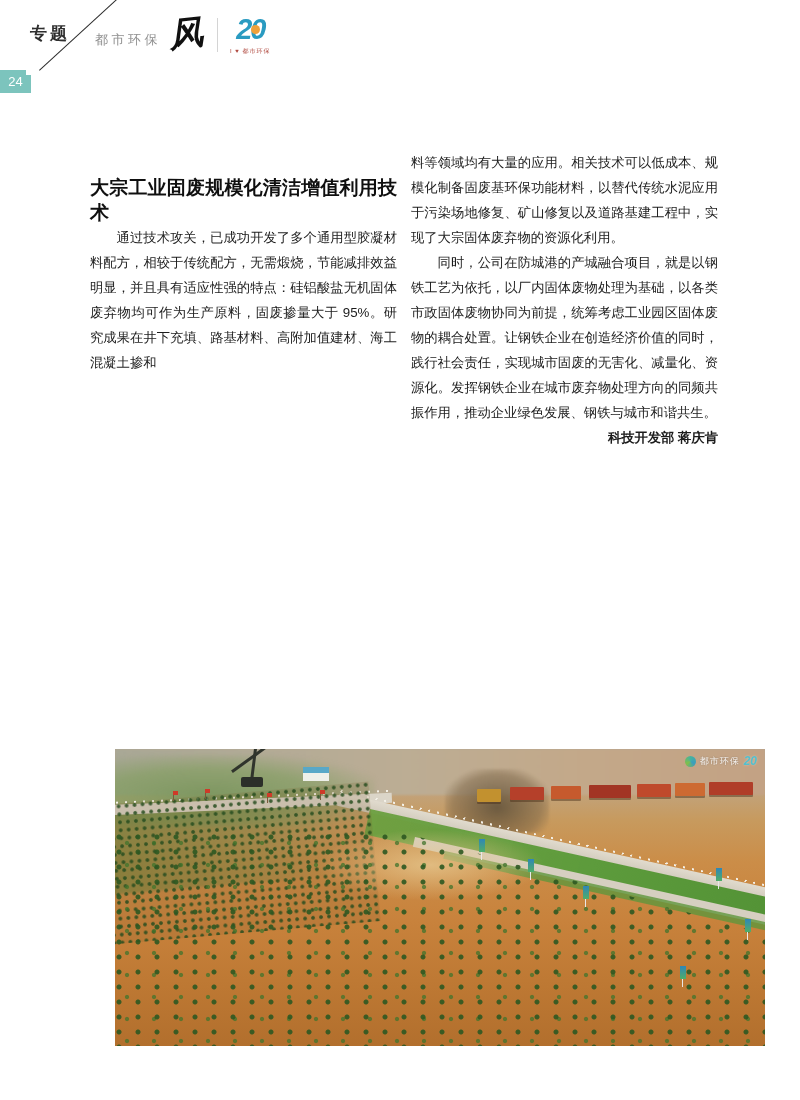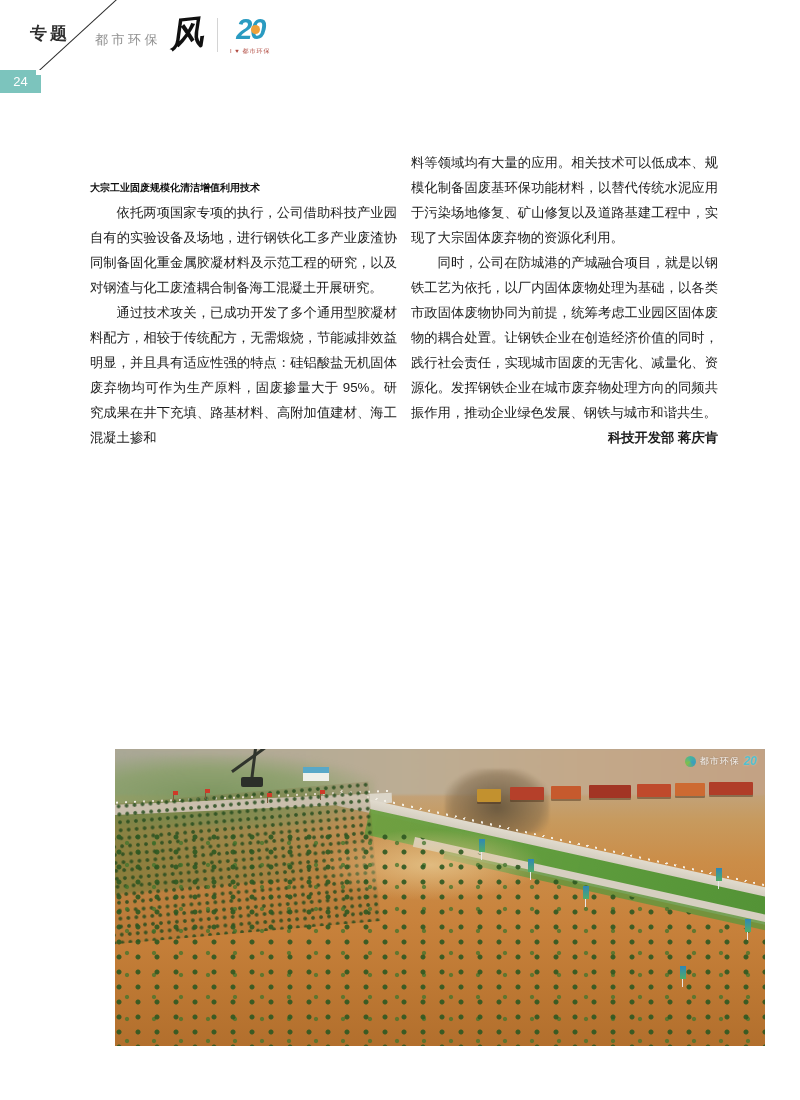--- a/index.html
+++ b/index.html
@@ -13,21 +13,21 @@
   .section-label {
     position:absolute; left:30px; top:22px;
     font-size:17px; font-weight:bold; color:#2e2e2e; letter-spacing:3px;
   }
   .diag-line {
     position:absolute; left:39px; top:70px; width:106px; height:0;
     border-top:1.6px solid #2b2b2b;
     transform:rotate(-42.5deg); transform-origin:left top;
   }
   .page-num-box {
-    position:absolute; left:0; top:70px; width:41px; height:23px;
+    position:absolute; left:0; top:70px; width:31px; height:23px;
     background:#7cc4bd; color:#fff; font-size:13px;
     display:flex; align-items:center; justify-content:center;
   }
   .notch { position:absolute; right:0; top:0; width:5px; height:5px; background:#fff; }
 
   .brand { position:absolute; left:95px; top:12px; height:46px; display:flex; align-items:center; }
   .brand-text { font-size:13px; color:#8f8f8f; letter-spacing:3.5px; margin-top:10px; }
   .brand-calligraphy {
     font-family:"DejaVu Serif", serif; font-style:italic; font-weight:bold;
     font-size:34px; color:#101010; line-height:1; margin-left:8px; margin-top:-4px;
@@ -51,21 +51,21 @@
     display:flex; gap:14px;
   }
   .col {
     width:307px; font-size:13.3px; line-height:25px; color:#1c1c1c;
     text-align:justify;
   }
   .col p { margin:0; text-indent:2em; }
   .col p.no-indent { text-indent:0; }
   .article-title {
     margin-top:25px !important; text-indent:0 !important;
-    font-size:10px; font-weight:bold; color:#0f0f0f; line-height:25px;
+    font-size:19px; font-weight:bold; color:#0f0f0f; line-height:25px;
   }
   .closing {
     margin-top:25px !important;
     font-family:"DejaVu Serif", serif; font-style:italic; letter-spacing:.3px;
   }
   .byline { text-indent:0 !important; text-align:right; font-weight:bold; }
 
   
   .ph {
     position:absolute; left:75px; top:733px; width:650px; height:297px; overflow:hidden;
@@ -148,21 +148,20 @@
     <span class="brand-divider"></span>
     <span class="anniv">
       <span class="anniv-num">20</span>
       <span class="anniv-caption">I ♥ 都市环保</span>
     </span>
   </div>
 
   <div class="columns">
     <div class="col">
       <p class="article-title">大宗工业固废规模化清洁增值利用技术</p>
-      <p>依托两项国家专项的执行，公司借助科技产业园自有的实验设备及场地，进行钢铁化工多产业废渣协同制备固化重金属胶凝材料及示范工程的研究，以及对钢渣与化工废渣耦合制备海工混凝土开展研究。</p>
       <p>通过技术攻关，已成功开发了多个通用型胶凝材料配方，相较于传统配方，无需煅烧，节能减排效益明显，并且具有适应性强的特点：硅铝酸盐无机固体废弃物均可作为生产原料，固废掺量大于 95%。研究成果在井下充填、路基材料、高附加值建材、海工混凝土掺和</p>
     </div>
     <div class="col">
       <p class="no-indent">料等领域均有大量的应用。相关技术可以低成本、规模化制备固废基环保功能材料，以替代传统水泥应用于污染场地修复、矿山修复以及道路基建工程中，实现了大宗固体废弃物的资源化利用。</p>
       <p>同时，公司在防城港的产城融合项目，就是以钢铁工艺为依托，以厂内固体废物处理为基础，以各类市政固体废物协同为前提，统筹考虑工业园区固体废物的耦合处置。让钢铁企业在创造经济价值的同时，践行社会责任，实现城市固废的无害化、减量化、资源化。发挥钢铁企业在城市废弃物处理方向的同频共振作用，推动企业绿色发展、钢铁与城市和谐共生。</p>
       <p class="byline">科技开发部 蒋庆肯</p>
     </div>
   </div>
 
   <figure class="ph">

